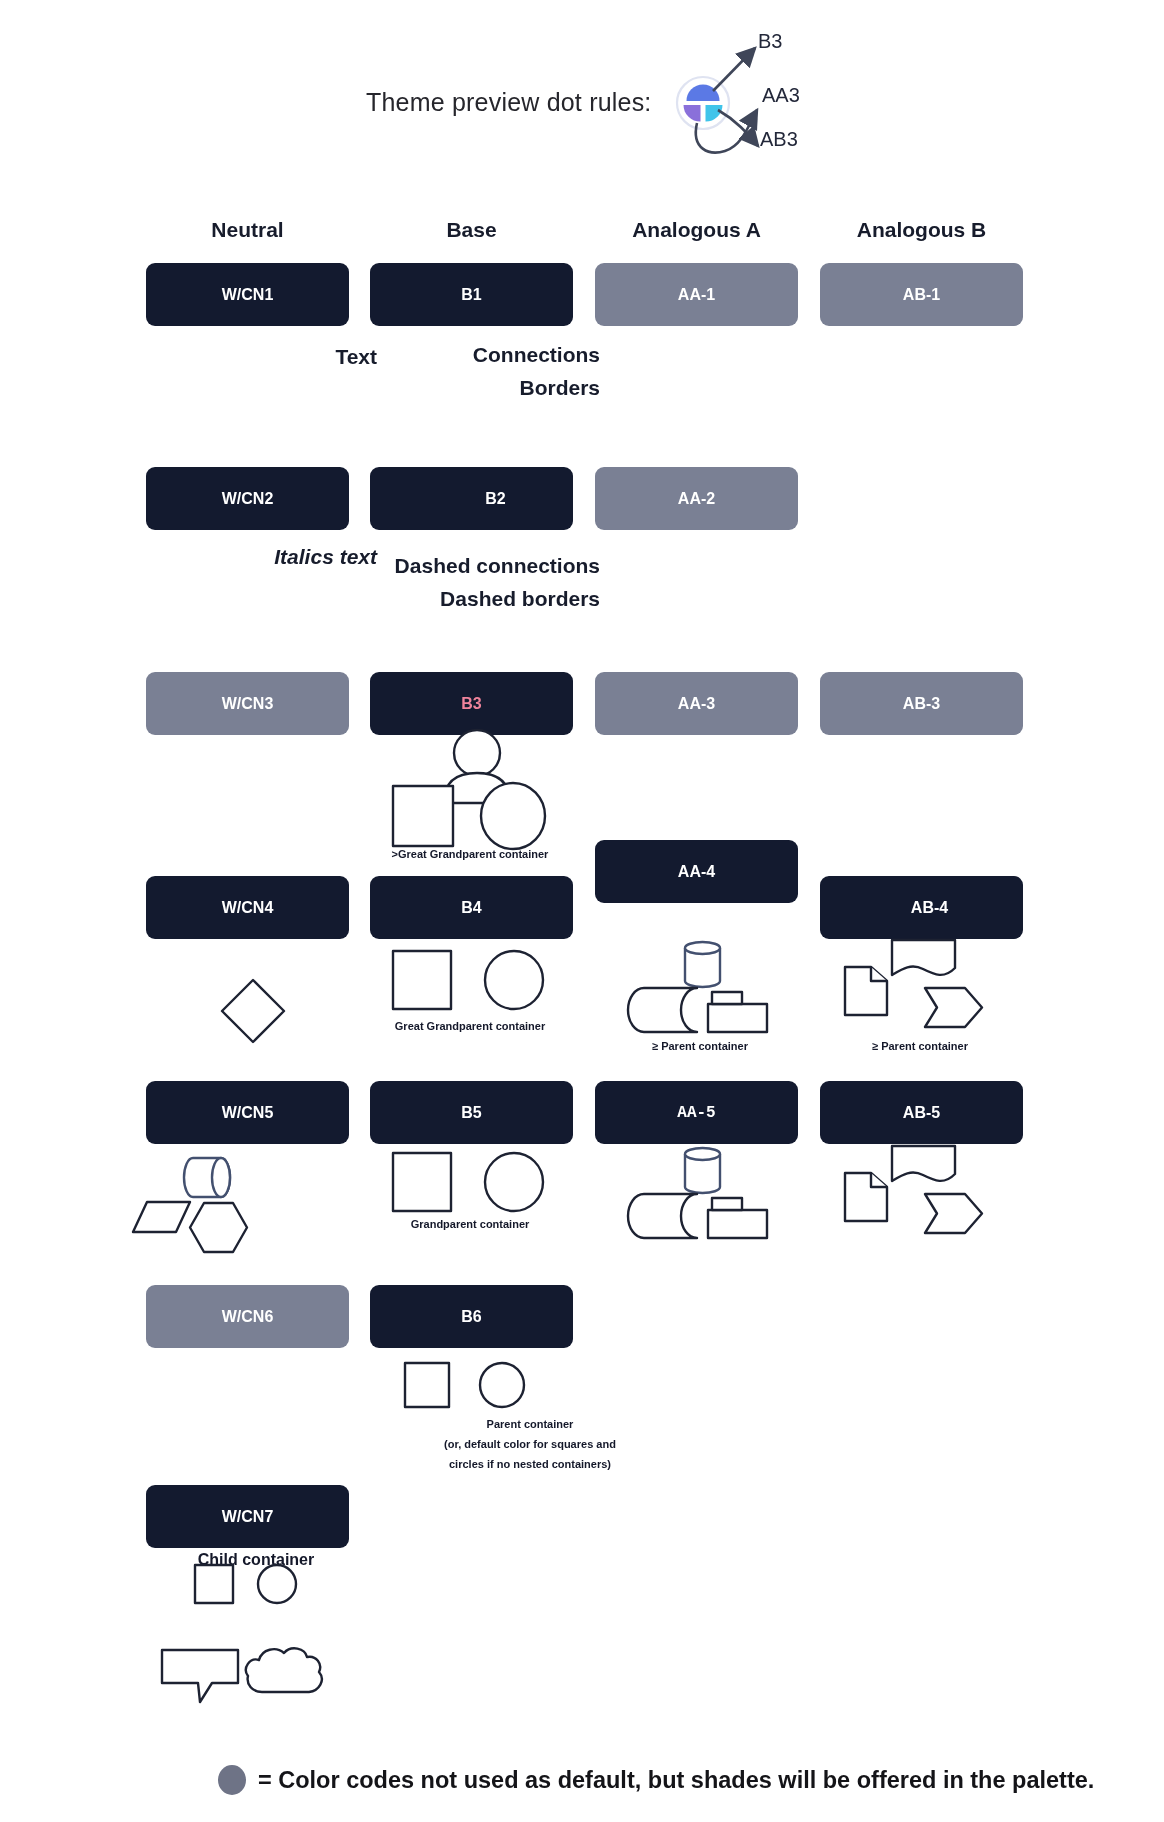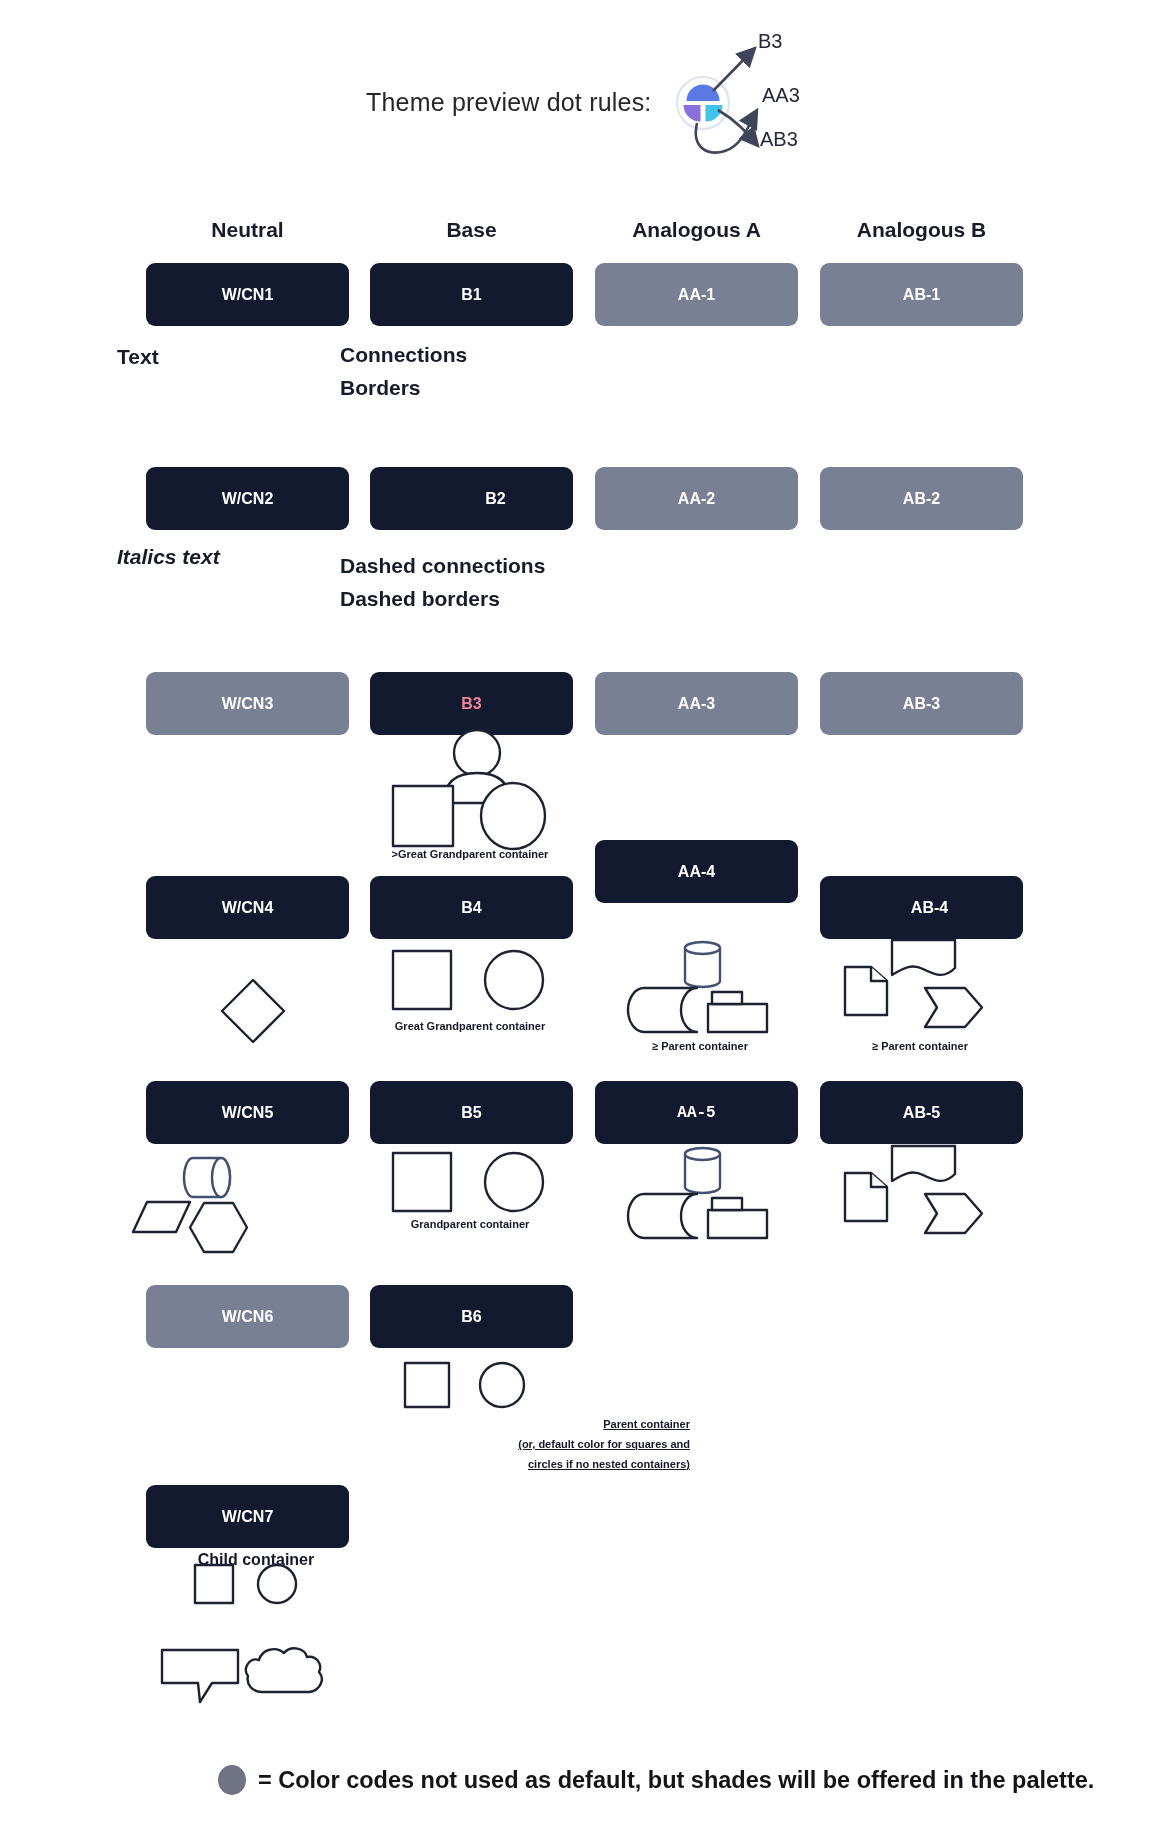--- a/index.html
+++ b/index.html
@@ -13,25 +13,25 @@
   .dot-label { font-size:20px; color:#23283a; font-weight:400; }
 
   .col-header { width:203px; text-align:center; font-size:21px; font-weight:700; color:#171c2c; }
 
   .pill { width:203px; height:63px; border-radius:9px; display:flex; align-items:center; justify-content:center;
           font-size:16px; font-weight:700; color:#ffffff; }
   .pill.dark { background:#131a2f; }
   .pill.gray { background:#7a8094; }
   .pill.dark-pink { background:#131a2f; color:#f0849c; }
 
-  .note { font-size:21px; font-weight:700; color:#171c2c; width:260px; text-align:left; }
+  .note { font-size:21px; font-weight:700; color:#171c2c; width:260px; text-align:right; }
   .note.italic { font-style:italic; }
 
   .caption { font-size:11px; font-weight:700; color:#14182a; width:300px; text-align:center; }
-  .caption.left { text-align:right; width:320px;text-decoration:underline; }
+  .caption.left { text-align:center; width:320px; }
 
   .legend-dot { width:28px; height:30px; border-radius:50%; background:#6e7386; }
   .legend-text { font-size:23.5px; font-weight:700; color:#141418; }
 
   svg { display:block; }
   .blackline { fill:#ffffff; stroke:#1d2232; stroke-width:2.4; stroke-linejoin:round; }
   .navyline  { fill:#ffffff; stroke:#43506f; stroke-width:2.4; stroke-linejoin:round; }
 </style>
 </head>
 <body>
@@ -73,21 +73,20 @@
   <div class="abs pill gray" style="left:595px; top:263px;">AA-1</div>
   <div class="abs pill gray" style="left:820px; top:263px;">AB-1</div>
 
   <div class="abs note" style="left:117px; top:345px;">Text</div>
   <div class="abs note" style="left:340px; top:343px;">Connections</div>
   <div class="abs note" style="left:340px; top:376px;">Borders</div>
 
   <div class="abs pill dark" style="left:146px; top:467px;">W/CN2</div>
   <div class="abs pill dark" style="left:370px; top:467px;padding-left:48px;">B2</div>
   <div class="abs pill gray" style="left:595px; top:467px;">AA-2</div>
-  <div class="abs pill gray" style="left:820px; top:467px;">AB-2</div>
 
   <div class="abs note italic" style="left:117px; top:545px;">Italics text</div>
   <div class="abs note" style="left:340px; top:554px;">Dashed connections</div>
   <div class="abs note" style="left:340px; top:587px;">Dashed borders</div>
 
   <div class="abs pill gray" style="left:146px; top:672px;">W/CN3</div>
   <div class="abs pill dark-pink" style="left:370px; top:672px;">B3</div>
   <div class="abs pill gray" style="left:595px; top:672px;">AA-3</div>
   <div class="abs pill gray" style="left:820px; top:672px;">AB-3</div>
 

